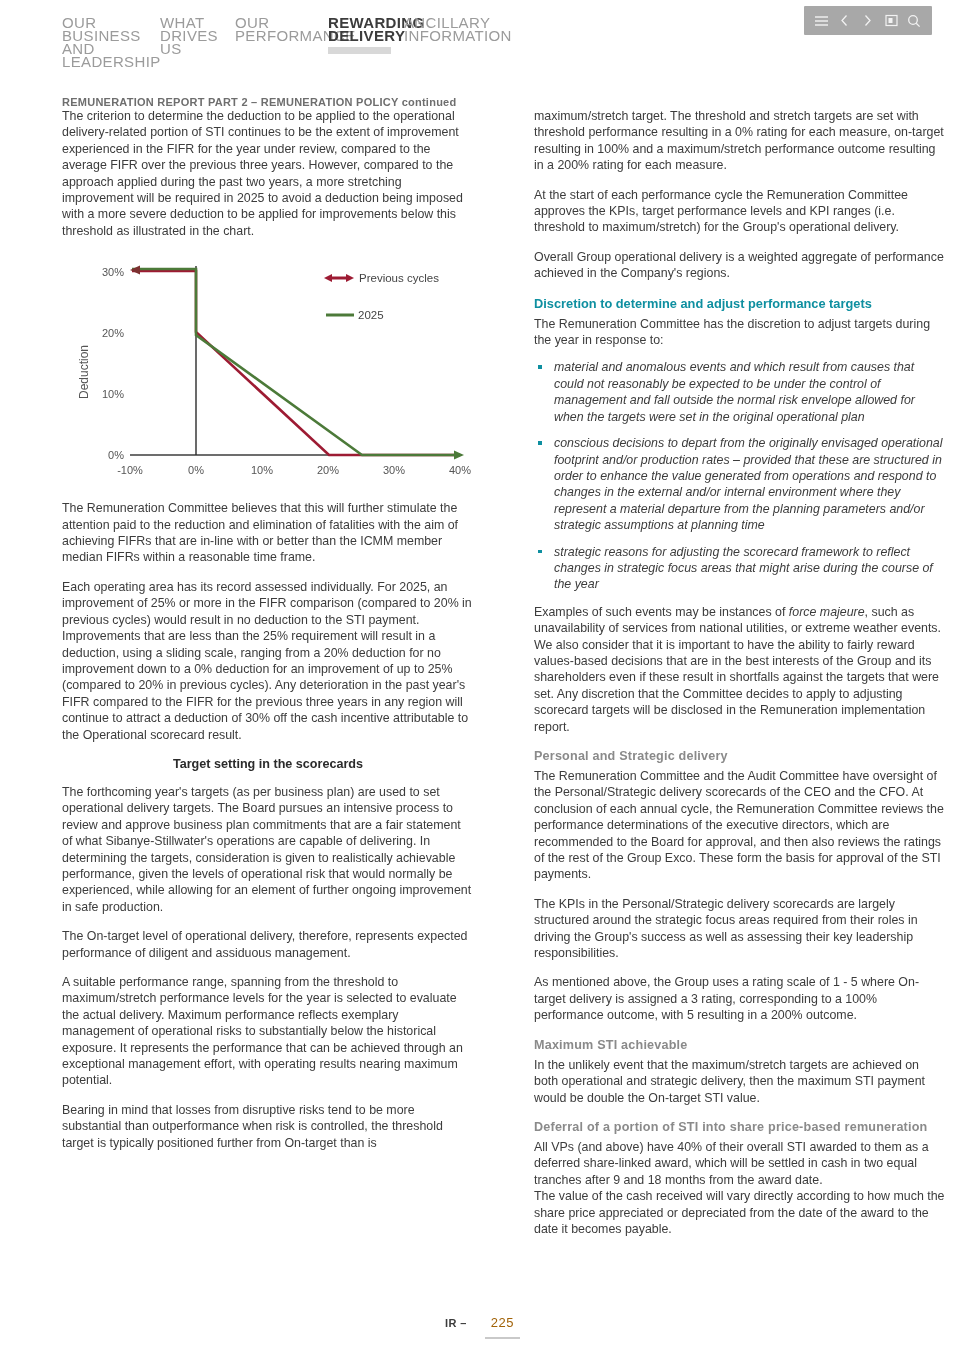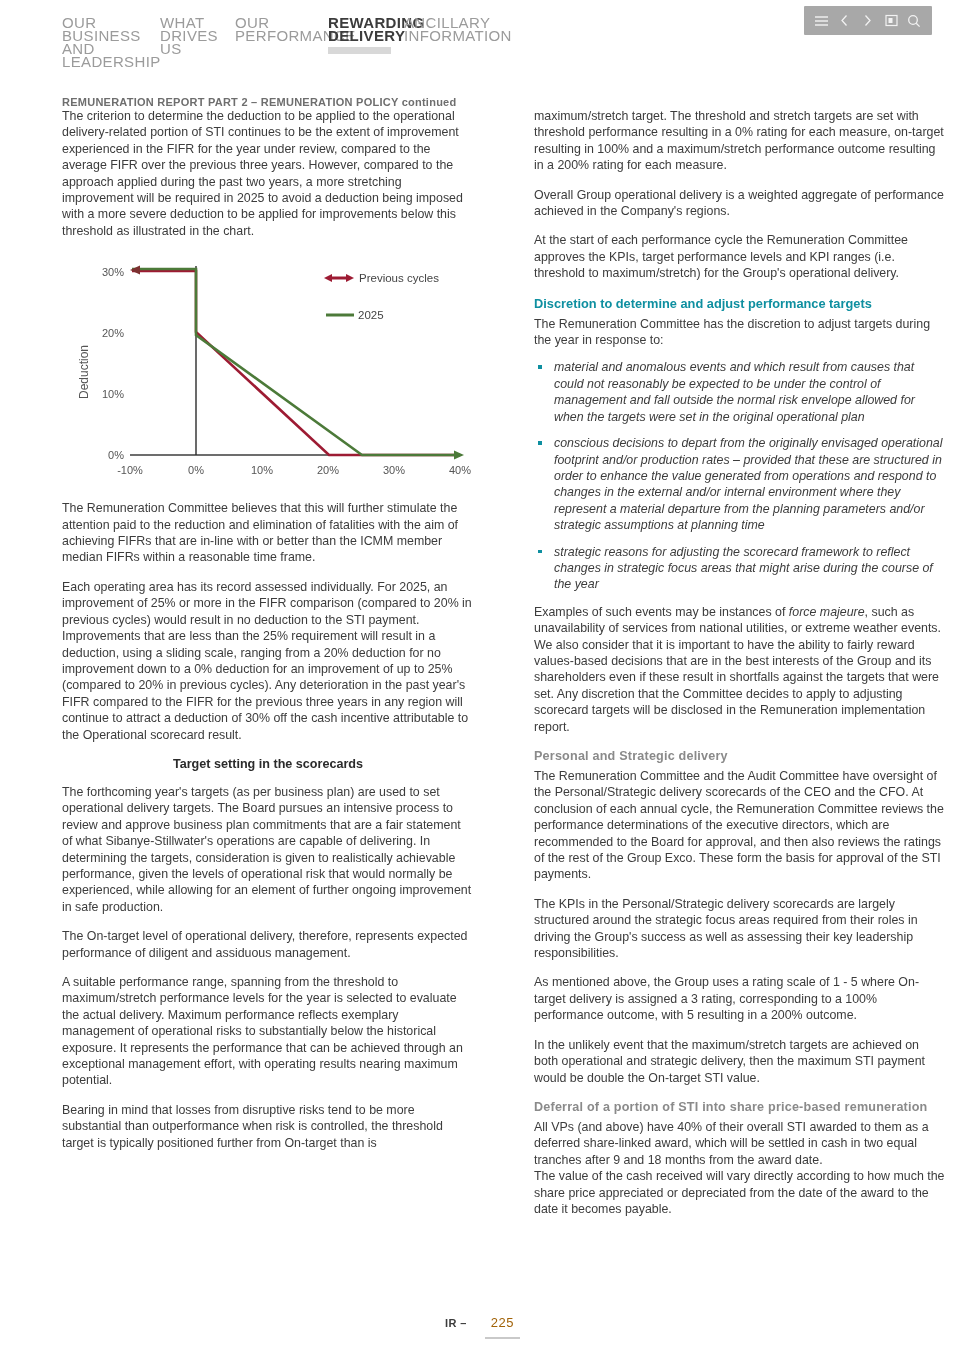--- a/index.html
+++ b/index.html
@@ -283,22 +283,22 @@
   <p>Each operating area has its record assessed individually. For 2025, an improvement of 25% or more in the FIFR comparison (compared to 20% in previous cycles) would result in no deduction to the STI payment. Improvements that are less than the 25% requirement will result in a deduction, using a sliding scale, ranging from a 20% deduction for no improvement down to a 0% deduction for an improvement of up to 25% (compared to 20% in previous cycles). Any deterioration in the past year's FIFR compared to the FIFR for the previous three years in any region will continue to attract a deduction of 30% off the cash incentive attributable to the Operational scorecard result.</p>
   <h3 class="head-bold">Target setting in the scorecards</h3>
   <p>The forthcoming year's targets (as per business plan) are used to set operational delivery targets. The Board pursues an intensive process to review and approve business plan commitments that are a fair statement of what Sibanye-Stillwater's operations are capable of delivering. In determining the targets, consideration is given to realistically achievable performance, given the levels of operational risk that would normally be experienced, while allowing for an element of further ongoing improvement in safe production.</p>
   <p>The On-target level of operational delivery, therefore, represents expected performance of diligent and assiduous management.</p>
   <p>A suitable performance range, spanning from the threshold to maximum/stretch performance levels for the year is selected to evaluate the actual delivery. Maximum performance reflects exemplary management of operational risks to substantially below the historical exposure. It represents the performance that can be achieved through an exceptional management effort, with operating results nearing maximum potential.</p>
   <p>Bearing in mind that losses from disruptive risks tend to be more substantial than outperformance when risk is controlled, the threshold target is typically positioned further from On-target than is</p>
 </div>
 
 <div class="col col-right">
   <p>maximum/stretch target.  The threshold and stretch targets are set with threshold performance resulting in a 0% rating for each measure, on-target resulting in 100% and a maximum/stretch performance outcome resulting in a 200% rating for each measure.</p>
+  <p>At the start of each performance cycle the Remuneration Committee approves the KPIs, target performance levels and KPI ranges (i.e. threshold to maximum/stretch) for the Group's operational delivery.</p>
   <p>Overall Group operational delivery is a weighted aggregate of performance achieved in the Company's regions.</p>
-  <p>At the start of each performance cycle the Remuneration Committee approves the KPIs, target performance levels and KPI ranges (i.e. threshold to maximum/stretch) for the Group's operational delivery.</p>
 
   <h3 class="head-teal">Discretion to determine and adjust performance targets</h3>
   <p class="tight">The Remuneration Committee has the discretion to adjust targets during the year in response to:</p>
 
   <ul class="bullets">
     <li>
       <span class="bullet-dot"></span>
       <span>material and anomalous events and which result from causes that could not reasonably be expected to be under the control of management and fall outside the normal risk envelope allowed for when the targets were set in the original operational plan</span>
     </li>
     <li>
@@ -311,20 +311,21 @@
     </li>
   </ul>
 
   <p><span>Examples of such events may be instances of </span><em>force majeure</em><span>, such as unavailability of services from national utilities, or extreme weather events. We also consider that it is important to have the ability to fairly reward values-based decisions that are in the best interests of the Group and its shareholders even if these result in shortfalls against the targets that were set. Any discretion that the Committee decides to apply to adjusting scorecard targets will be disclosed in the Remuneration implementation report.</span></p>
 
   <h3 class="head-grey">Personal and Strategic delivery</h3>
   <p>The Remuneration Committee and the Audit Committee have oversight of the Personal/Strategic delivery scorecards of the CEO and the CFO. At conclusion of each annual cycle, the Remuneration Committee reviews the performance determinations of the executive directors, which are recommended to the Board for approval, and then also reviews the ratings of the rest of the Group Exco. These form the basis for approval of the STI payments.</p>
   <p>The KPIs in the Personal/Strategic delivery scorecards are largely structured around the strategic focus areas required from their roles in driving the Group's success as well as assessing their key leadership responsibilities.</p>
   <p>As mentioned above, the Group uses a rating scale of 1 - 5 where On-target delivery is assigned a 3 rating, corresponding to a 100% performance outcome, with 5 resulting in a 200% outcome.</p>
 
+  <h3 class="head-grey">Maximum STI achievable</h3>
   <p>In the unlikely event that the maximum/stretch targets are achieved on both operational and strategic delivery, then the maximum STI payment would be double the On-target STI value.</p>
 
   <h3 class="head-grey">Deferral of a portion of STI into share price-based remuneration</h3>
   <p class="tight" style="margin-bottom:0">All VPs (and above) have 40% of their overall STI awarded to them as a deferred share-linked award, which will be settled in cash in two equal tranches after 9 and 18 months from the award date.</p>
   <p>The value of the cash received will vary directly according to how much the share price appreciated or depreciated from the date of the award to the date it becomes payable.</p>
 </div>
 
 <div class="page-footer">
   <div class="footer-inner">
     <span class="footer-label">IR –</span>

